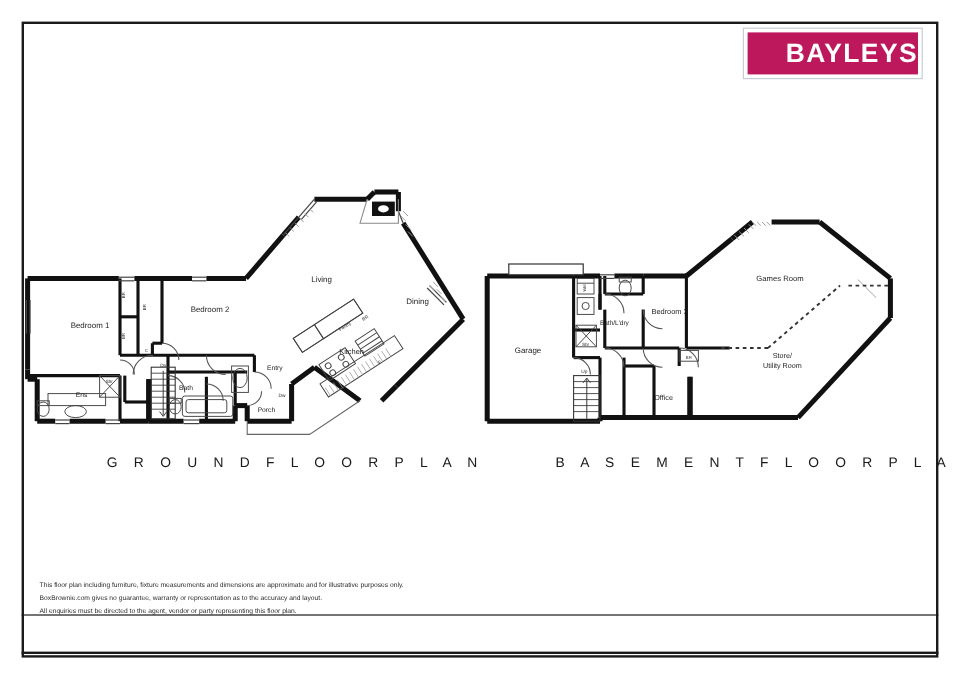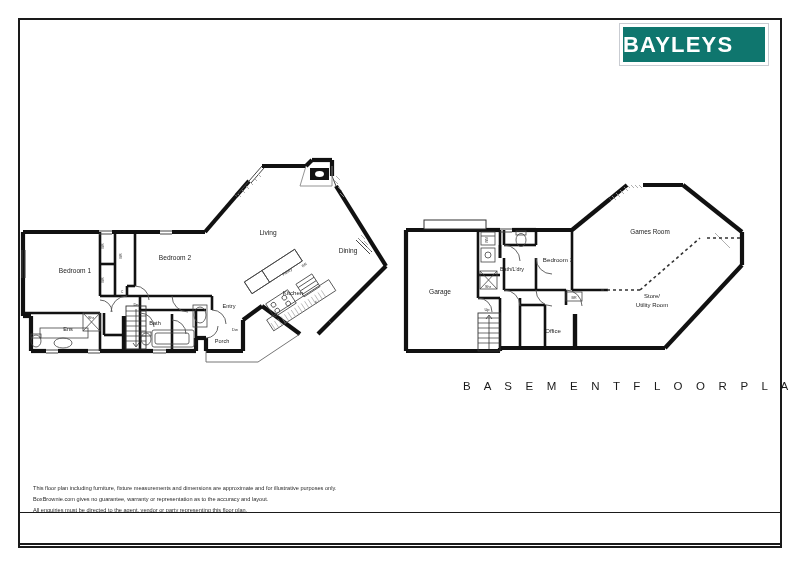--- a/index.html
+++ b/index.html
@@ -26,22 +26,22 @@
   #logo-box {
     position: absolute;
     left: 619px; top: 23px;
     width: 150px; height: 43px;
     background: #ffffff;
     border: 1px solid #c9ccd2;
     padding: 3px;
   }
   #logo-inner {
     width: 100%; height: 100%;
-    background: #0f766e;
-    display: flex; align-items: center; justify-content: flex-start;
+    background: #be185d;
+    display: flex; align-items: center; justify-content: flex-end;
   }
   #logo-text {
     color: #ffffff;
     font-size: 22px;
     font-weight: bold;
     letter-spacing: 1.2px;
     font-family: "Liberation Sans", sans-serif;
   }
   
   #plan-svg { position: absolute; left: 0; top: 0; }
@@ -457,20 +457,21 @@
 
       <g>
         <text x="488" y="240" font-size="3.4" text-anchor="middle" transform="rotate(-90 488 240)">WM</text>
         <text x="488" y="288" font-size="3.8" text-anchor="middle">Shr</text>
         <text x="487" y="311" font-size="4.0" text-anchor="middle">Up</text>
         <text x="574" y="299" font-size="3.6" text-anchor="middle">BR</text>
       </g>
     </g>
   </svg>
 
+  <div class="floor-title" id="title-ground">G R O U N D   F L O O R   P L A N</div>
   <div class="floor-title" id="title-basement">B A S E M E N T   F L O O R   P L A N</div>
 
   <div id="disclaimer">
     <div>This floor plan including furniture, fixture measurements and dimensions are approximate and for illustrative purposes only.</div>
     <div>BoxBrownie.com gives no guarantee, warranty or representation as to the accuracy and layout.</div>
     <div>All enquiries must be directed to the agent, vendor or party representing this floor plan.</div>
   </div>
 
   <div id="address-rule"></div>
   <div id="address-rule-2"></div>

